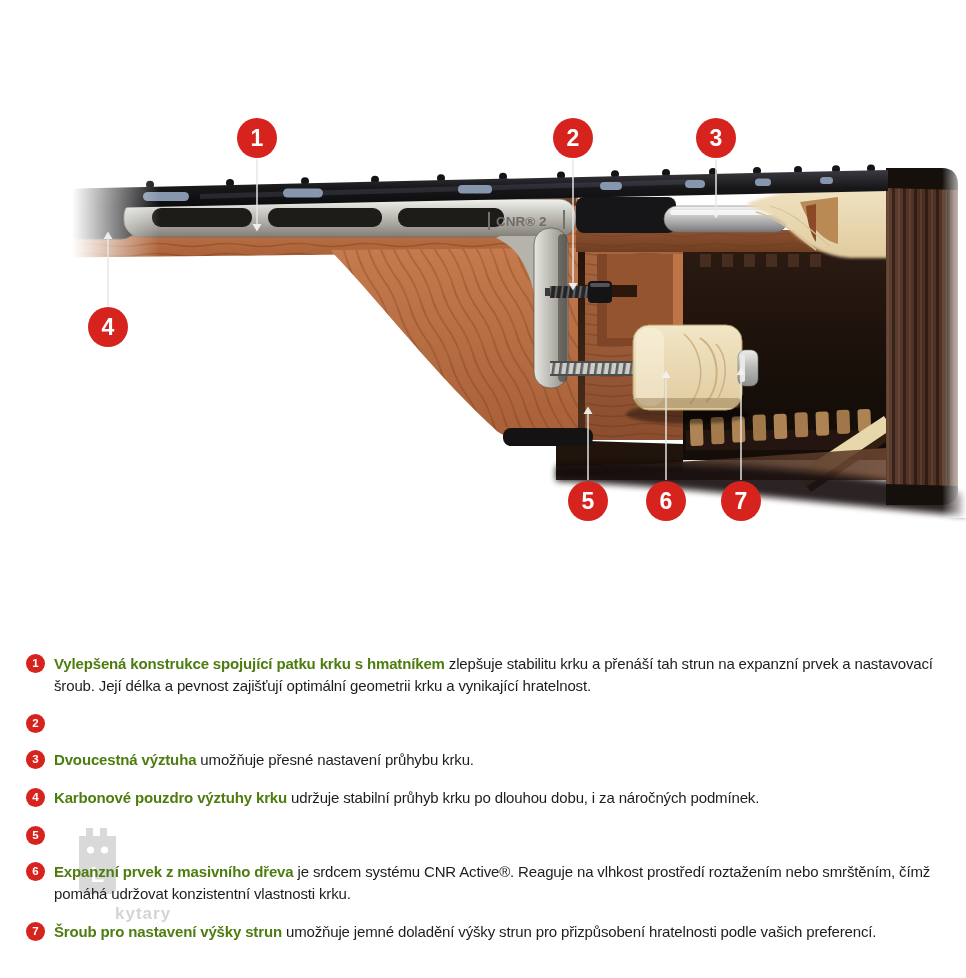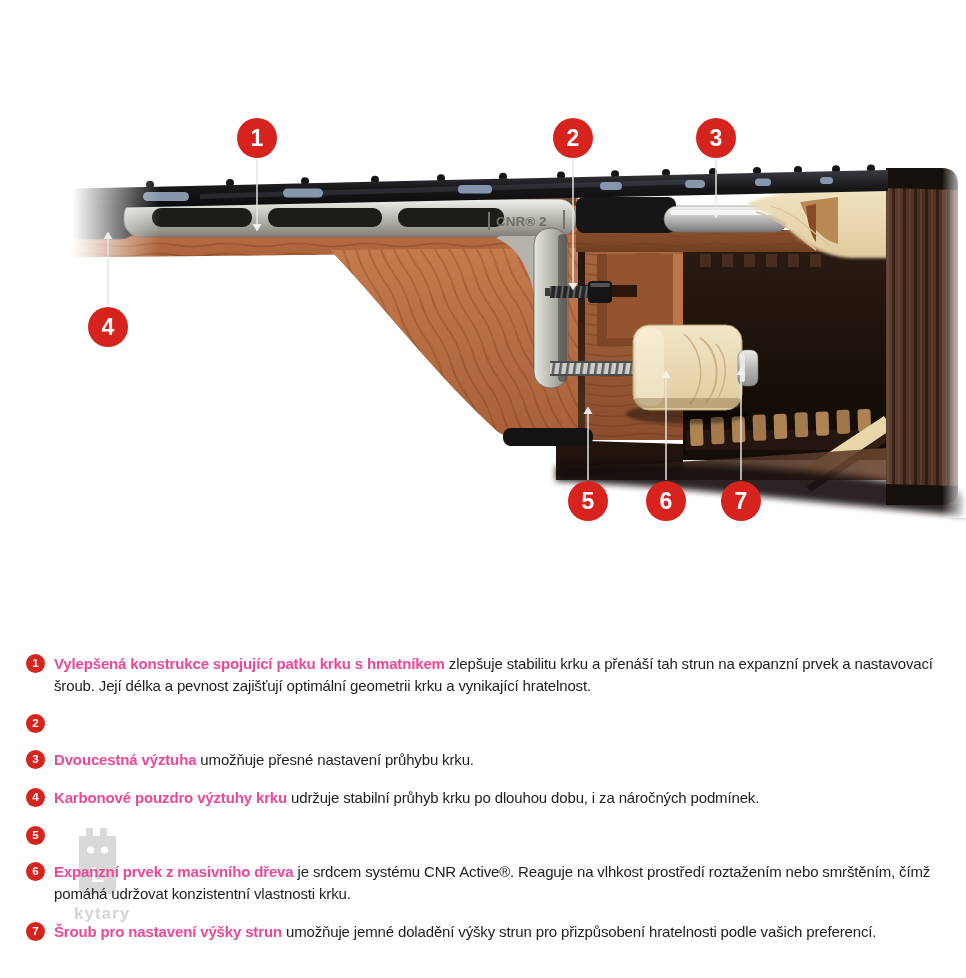--- a/index.html
+++ b/index.html
@@ -16,32 +16,32 @@
            font-weight:700;font-size:23px;line-height:40px;z-index:3;
            box-shadow:0 0 0 0 rgba(0,0,0,0);}
   .c1{left:237px;top:118px}.c2{left:553px;top:118px}.c3{left:696px;top:118px}
   .c4{left:88px; top:307px}.c5{left:568px;top:481px}.c6{left:646px;top:481px}
   .c7{left:721px;top:481px}
 
   
   .watermark{position:absolute;left:74px;top:824px;width:120px;z-index:0;
              opacity:.78;text-align:left;}
   .watermark .wm-text{font-size:17px;font-weight:700;color:#c9c9c9;
-                      letter-spacing:1px;margin-top:2px;}
+                      letter-spacing:1px;margin-top:2px;margin-left:41px;}
 
   
   .legend{position:absolute;left:26px;top:653px;width:916px;z-index:1;}
   .legend-item{display:flex;gap:9px;margin-bottom:16px;}
   .legend-item:last-child{margin-bottom:0;}
   .badge{flex:0 0 auto;width:19px;height:19px;border-radius:50%;
          background:#d7231d;color:#fff;font-weight:700;font-size:11.5px;
          line-height:19px;text-align:center;margin-top:1px;}
   .legend-item p{margin:0;font-size:15px;line-height:22px;color:#1d1d1d;
                  letter-spacing:-0.15px;}
-  .legend-item p b{font-weight:700;color:#ec4899;}
+  .legend-item p b{font-weight:700;color:#4d7c0f;}
 </style>
 </head>
 <body>
 
 <div class="page">
 
   <div class="figure">
     <svg width="966" height="640" viewBox="0 0 966 640">
       <defs>
         <linearGradient id="gFB" x1="0" y1="0" x2="0" y2="1">

